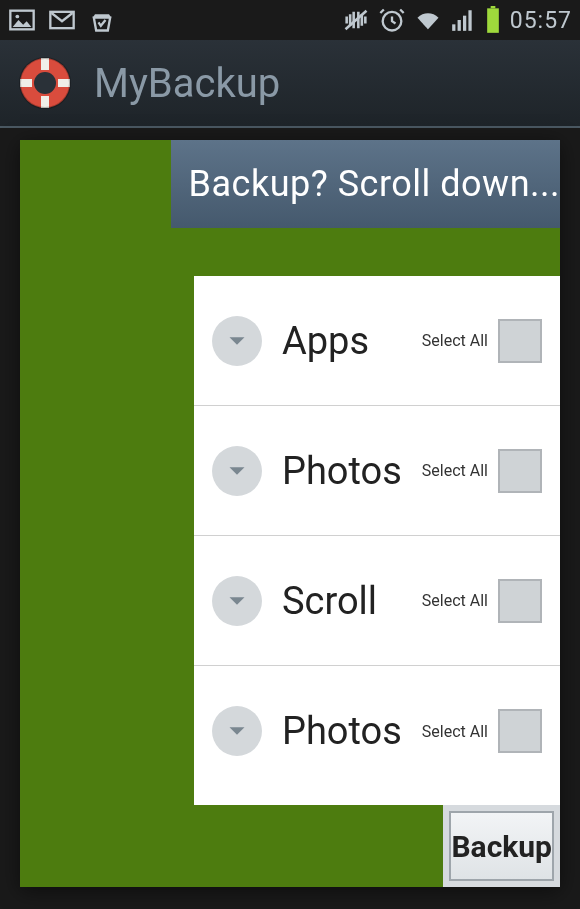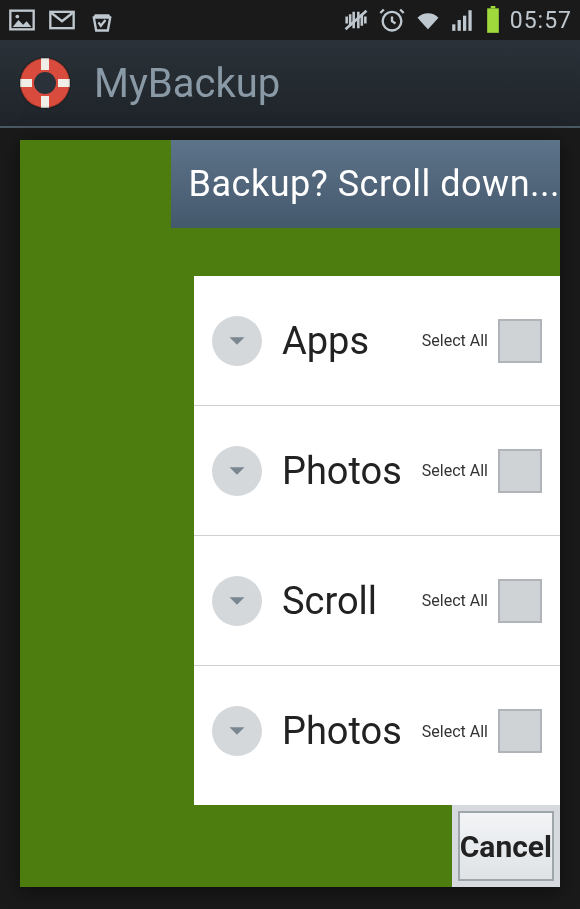--- a/index.html
+++ b/index.html
@@ -179,15 +179,15 @@
       </div>
       <div class="category-label">Photos</div>
       <div class="select-all-group">
         <span class="select-all-label">Select All</span>
         <div class="checkbox-box"></div>
       </div>
     </div>
   </div>
 
   <div class="dialog-footer">
-    <div class="dialog-btn">Cancel</div>
+    <div class="dialog-btn">Backup</div>
   </div>
 </div>
 
 </body></html>

